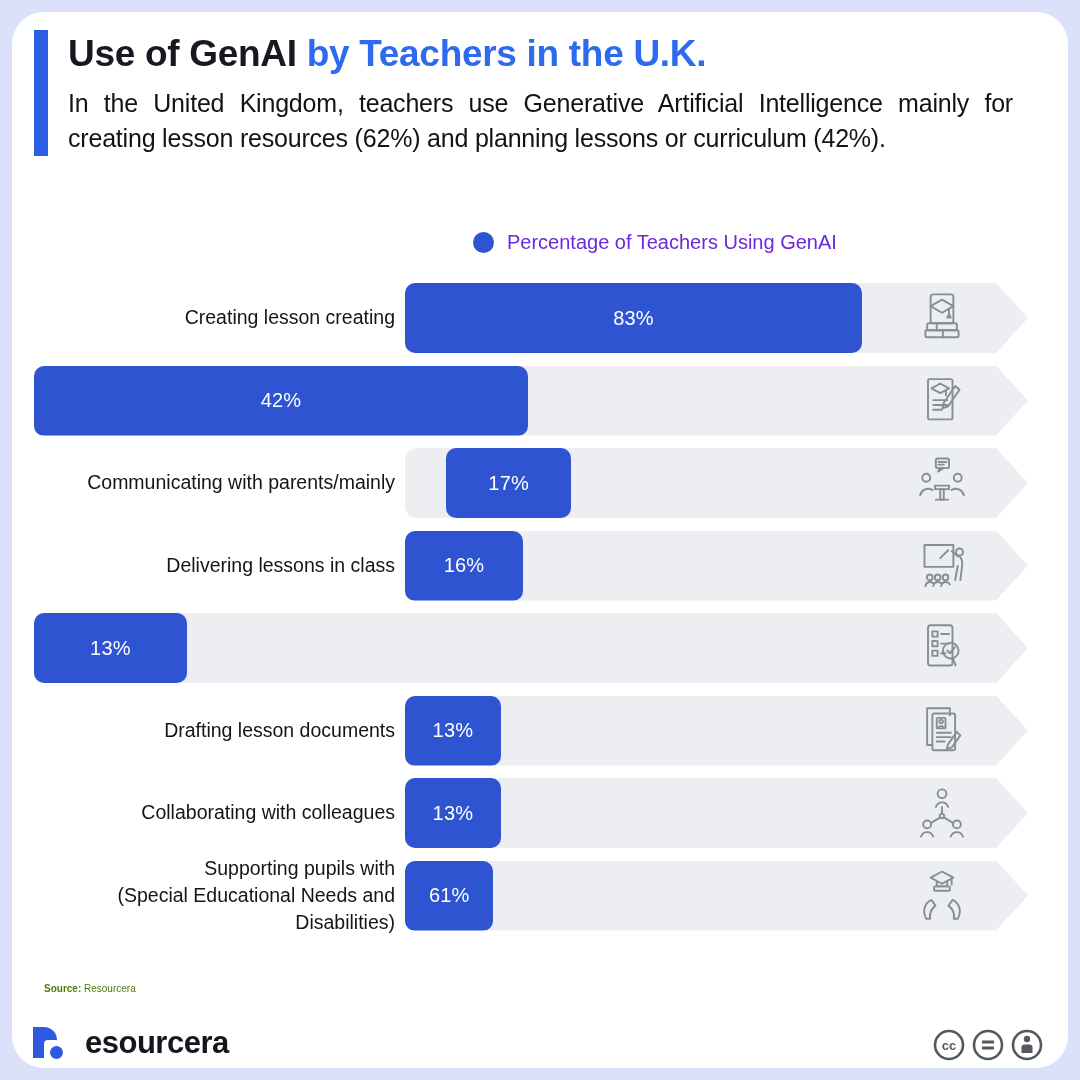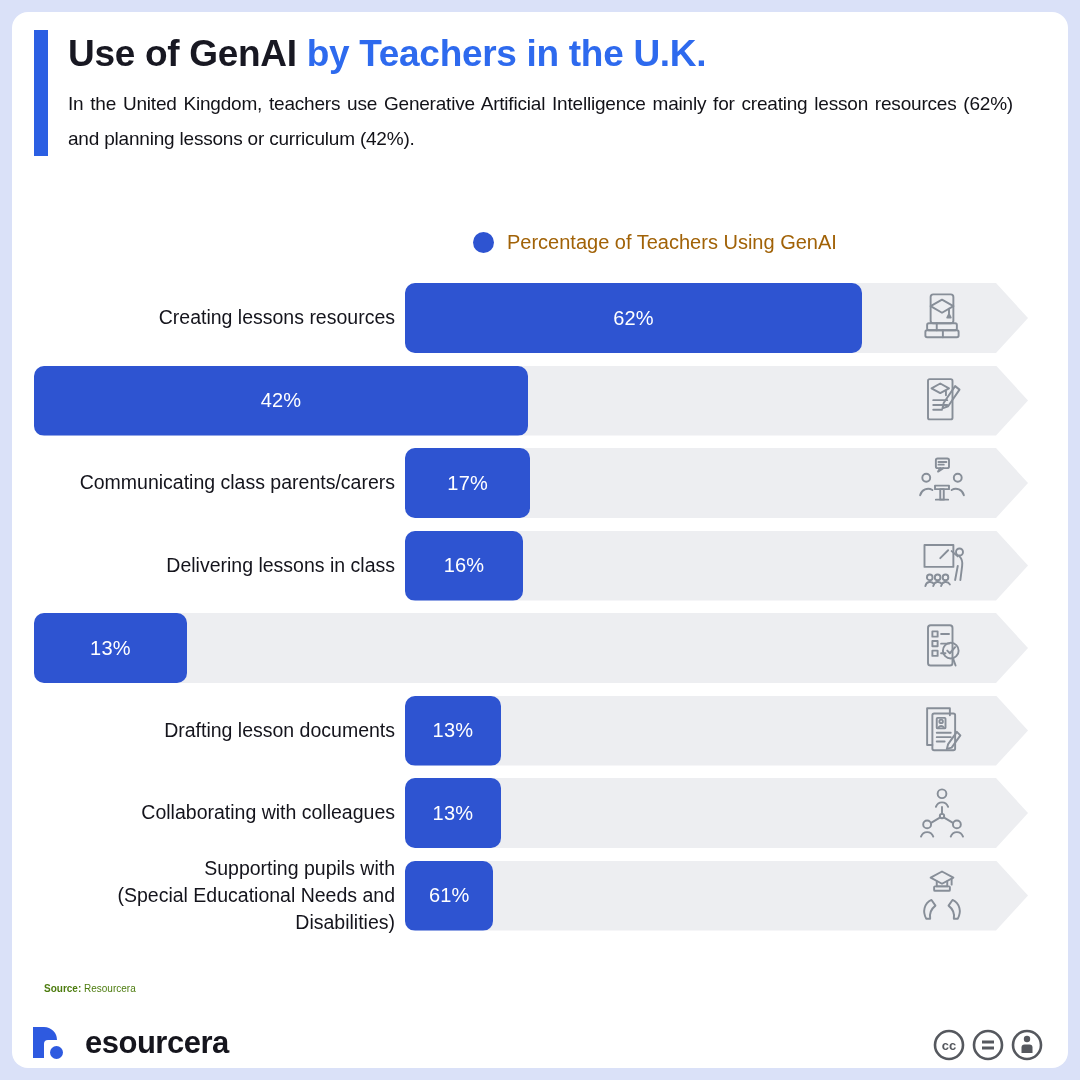--- a/index.html
+++ b/index.html
@@ -5,36 +5,36 @@
   :root{
     --c-bg:#dae1f8; --c-card:#ffffff; --c-bar:#2e54d1; --c-accent:#2b5fe3;
     --c-title-blue:#2e6aee; --c-dark:#181822; --c-track:#edeef1;
     --c-icon:#878e98; --c-cc:#55585e;
   }
   *{box-sizing:border-box; margin:0; padding:0;}
   html,body{width:1080px; height:1080px; overflow:hidden;}
   body{background:var(--c-bg); font-family:"Liberation Sans", sans-serif; position:relative;}
   .card{
     position:absolute; left:12px; top:12px; width:1056px; height:1056px;
-    background:var(--c-card); border-radius:16px;
+    background:var(--c-card); border-radius:32px;
   }
   
   .header{position:absolute; left:22px; top:18px; right:42px; display:flex;}
   .accent-bar{width:14px; background:var(--c-accent); flex:0 0 14px; margin-right:20px;}
   .header-text{flex:1;}
   h1{font-size:37px; font-weight:700; letter-spacing:-0.3px; color:var(--c-dark); line-height:1.2; margin-top:2px;}
   h1 .blue{color:var(--c-title-blue);}
   .subtitle{
-    margin-top:10px; font-size:19px; line-height:35px; color:#121218;
+    margin-top:10px; font-size:25px; line-height:35px; color:#121218;
     text-align:justify; width:945px; letter-spacing:-0.2px;
   }
   
   .legend{position:absolute; left:461px; top:219px; display:flex; align-items:center; gap:13px;}
   .legend-dot{width:21px; height:21px; border-radius:50%; background:var(--c-bar); display:inline-block;}
-  .legend-label{font-size:20px; color:#a16207;}
+  .legend-label{font-size:20px; color:#6d28d9;}
   
   .rows{position:absolute; left:22px; top:271px; width:994px;}
   .row{display:flex; align-items:center; height:70px; margin-bottom:12.5px;}
   .row-label{
     width:371px; flex:0 0 371px; text-align:right; padding-right:10px;
     font-size:19.5px; line-height:1.4; color:#14141c;
   }
   .row-track{
     position:relative; flex:1; height:70px; background:var(--c-track);
     border-radius:12px 0 0 12px;
@@ -70,24 +70,24 @@
     </div>
   </div>
 
   <div class="legend">
     <span class="legend-dot"></span>
     <span class="legend-label">Percentage of Teachers Using GenAI</span>
   </div>
 
   <div class="rows" id="rows">
       <div class="row">
-        <div class="row-label">Creating lessons resources</div>
+        <div class="row-label">Creating lesson creating</div>
         <div class="row-track">
           <div class="row-bar" style="width: 73.37%;">
-            <span class="row-value">62%</span>
+            <span class="row-value">83%</span>
           </div>
           <span class="row-icon"><svg viewBox="0 0 64 64">
               <rect x="19" y="5" width="26" height="33" rx="3"></rect>
               <path d="M32 11 45 18.5 32 26 19 18.5 Z"></path>
               <path d="M40 21.5 v6 l-2 4 h4 l-2 -4"></path>
               <rect x="15" y="38" width="34" height="8" rx="2"></rect>
               <path d="M26 38 v8"></path>
               <rect x="13" y="46" width="38" height="8" rx="2"></rect>
               <path d="M33 46 v8"></path>
             </svg></span>
@@ -101,23 +101,23 @@
           <span class="row-icon"><svg viewBox="0 0 64 64">
               <rect x="16" y="7" width="28" height="46" rx="2"></rect>
               <path d="M30 12 40 17.5 30 23 20 17.5 Z"></path>
               <path d="M36.5 20.5 v5"></path>
               <path d="M22 31 h16 M22 36.5 h16 M22 42 h10"></path>
               <path d="M47 15 l5 4 -13 19 -6.5 2.5 1.5 -6.5 Z"></path>
             </svg></span>
         </div>
       </div>
       <div class="row">
-        <div class="row-label">Communicating class parents/carers</div>
-        <div class="row-track">
-          <div class="row-bar" style="width: 20.12%;">
+        <div class="row-label">Communicating with parents/mainly</div>
+        <div class="row-track">
+          <div class="row-bar" style="width: 20.12%; margin-left: 41px;">
             <span class="row-value">17%</span>
           </div>
           <span class="row-icon"><svg viewBox="0 0 64 64">
               <rect x="25" y="4" width="15" height="11" rx="2"></rect>
               <path d="M28 8 h9 M28 11 h6"></path>
               <path d="M30 15 l-2.5 4 6 -4"></path>
               <circle cx="14" cy="26" r="4.5"></circle>
               <path d="M7 46 a9.5 10 0 0 1 14 -6"></path>
               <circle cx="50" cy="26" r="4.5"></circle>
               <path d="M57 46 a9.5 10 0 0 0 -14 -6"></path>

